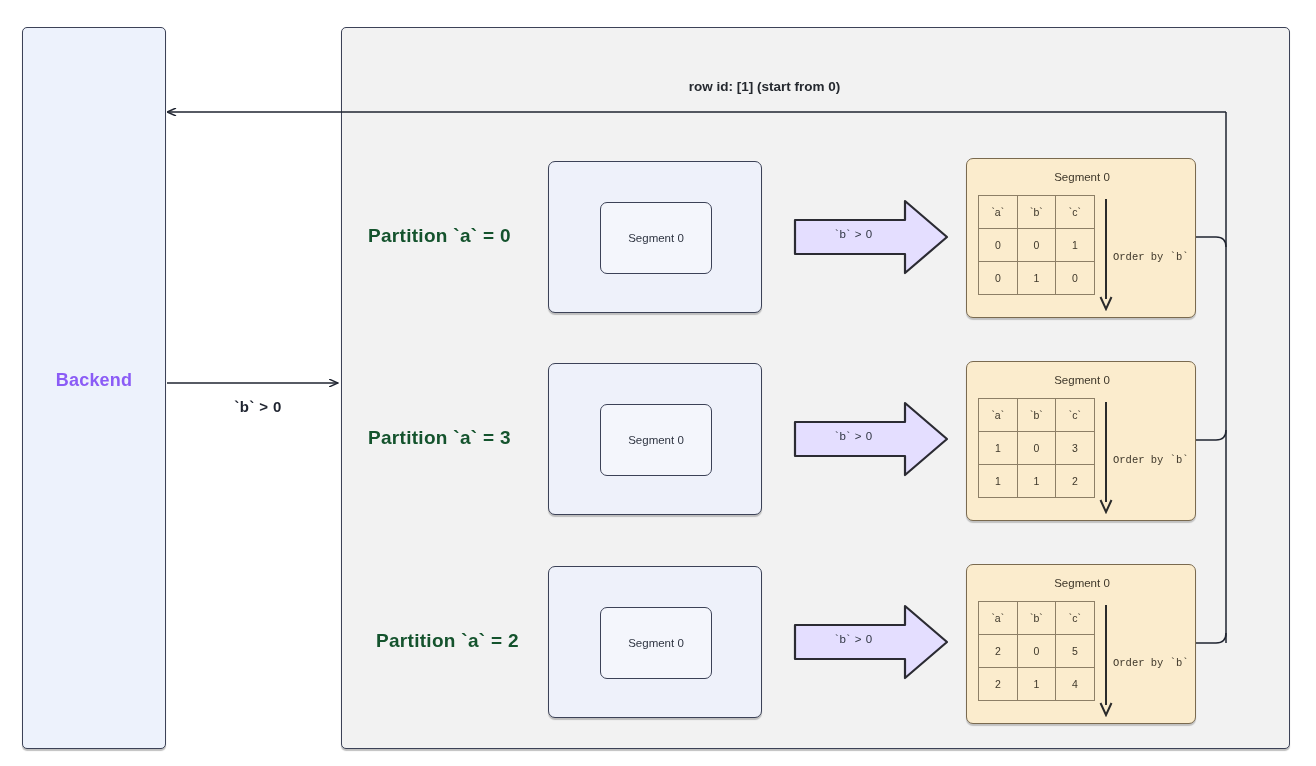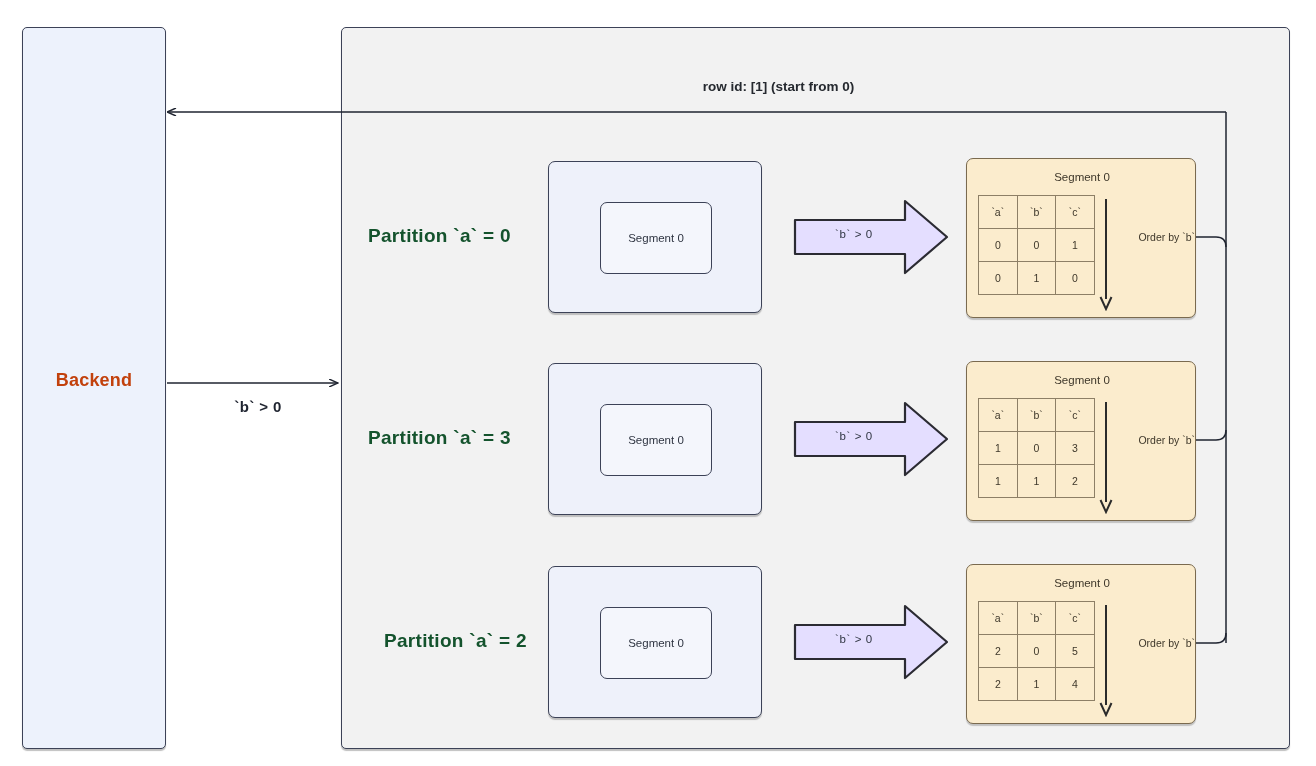--- a/index.html
+++ b/index.html
@@ -31,38 +31,38 @@
     box-sizing: border-box;
     box-shadow: 0 2px 1px rgba(0,0,0,0.25);
   }
   #backend-label {
     left: 22px;
     top: 370px;
     width: 144px;
     text-align: center;
     font-size: 18px;
     font-weight: bold;
-    color: #c2410c;
+    color: #8b5cf6;
     letter-spacing: .2px;
   }
 
   
   #container-box {
     left: 341px;
     top: 27px;
     width: 949px;
     height: 722px;
     background: #f2f2f2;
     border: 1.6px solid #3c4257;
     border-radius: 5px;
     box-sizing: border-box;
     box-shadow: 0 2px 1px rgba(0,0,0,0.25);
   }
   #rowid-label {
-    left: 355px;
+    left: 341px;
     top: 79px;
     width: 847px;
     text-align: center;
     font-size: 13.5px;
     font-weight: bold;
     color: #25292f;
   }
 
   
   .partition-label {
@@ -156,25 +156,26 @@
   .order-arrow {
     position: absolute;
     left: 132px;
     top: 40px;
     width: 14px;
     height: 112px;
   }
   .order-label {
     position: absolute;
     left: 146px;
-    top: 72px;
+    top: 92px;
     width: 82px;
-    text-align: right;
+    text-align: left;
     font-size: 10.5px;
     color: #3e372a;
+    font-family: Liberation Mono, monospace;
   }
 
   
   #connectors {
     left: 0; top: 0;
     width: 1316px;
     height: 766px;
     pointer-events: none;
   }
   #forward-label {
@@ -289,21 +290,21 @@
       </tr>
     </tbody>
       </table>
     <svg class="order-arrow" viewBox="0 0 14 112">
       <line x1="7" y1="0" x2="7" y2="100" stroke="#2b2b2b" stroke-width="2"></line>
       <path d="M1.5,98 L7,110 L12.5,98" fill="none" stroke="#2b2b2b" stroke-width="2"></path>
     </svg>
     <div class="order-label">Order by `b`</div>
   </div>
 
-  <div class="abs partition-label" style="left:384px; top:630px;">Partition `a` = 2</div>
+  <div class="abs partition-label" style="left:376px; top:630px;">Partition `a` = 2</div>
   <div class="abs partition-box" style="left:548px; top:566px;">
     <div class="segment-inner">Segment 0</div>
   </div>
   <div class="abs flow-arrow" style="left:793px; top:603px;">
     <svg width="156" height="78" viewBox="0 0 156 78">
       <path d="M2,22 L112,22 L112,3 L154,39 L112,75 L112,56 L2,56 Z" fill="#e4deff" stroke="#2b2b33" stroke-width="2.2" stroke-linejoin="round"></path>
     </svg>
     <div class="flow-arrow-label">`b` &gt; 0</div>
   </div>
   <div class="abs segment-card" style="left:966px; top:564px;">

